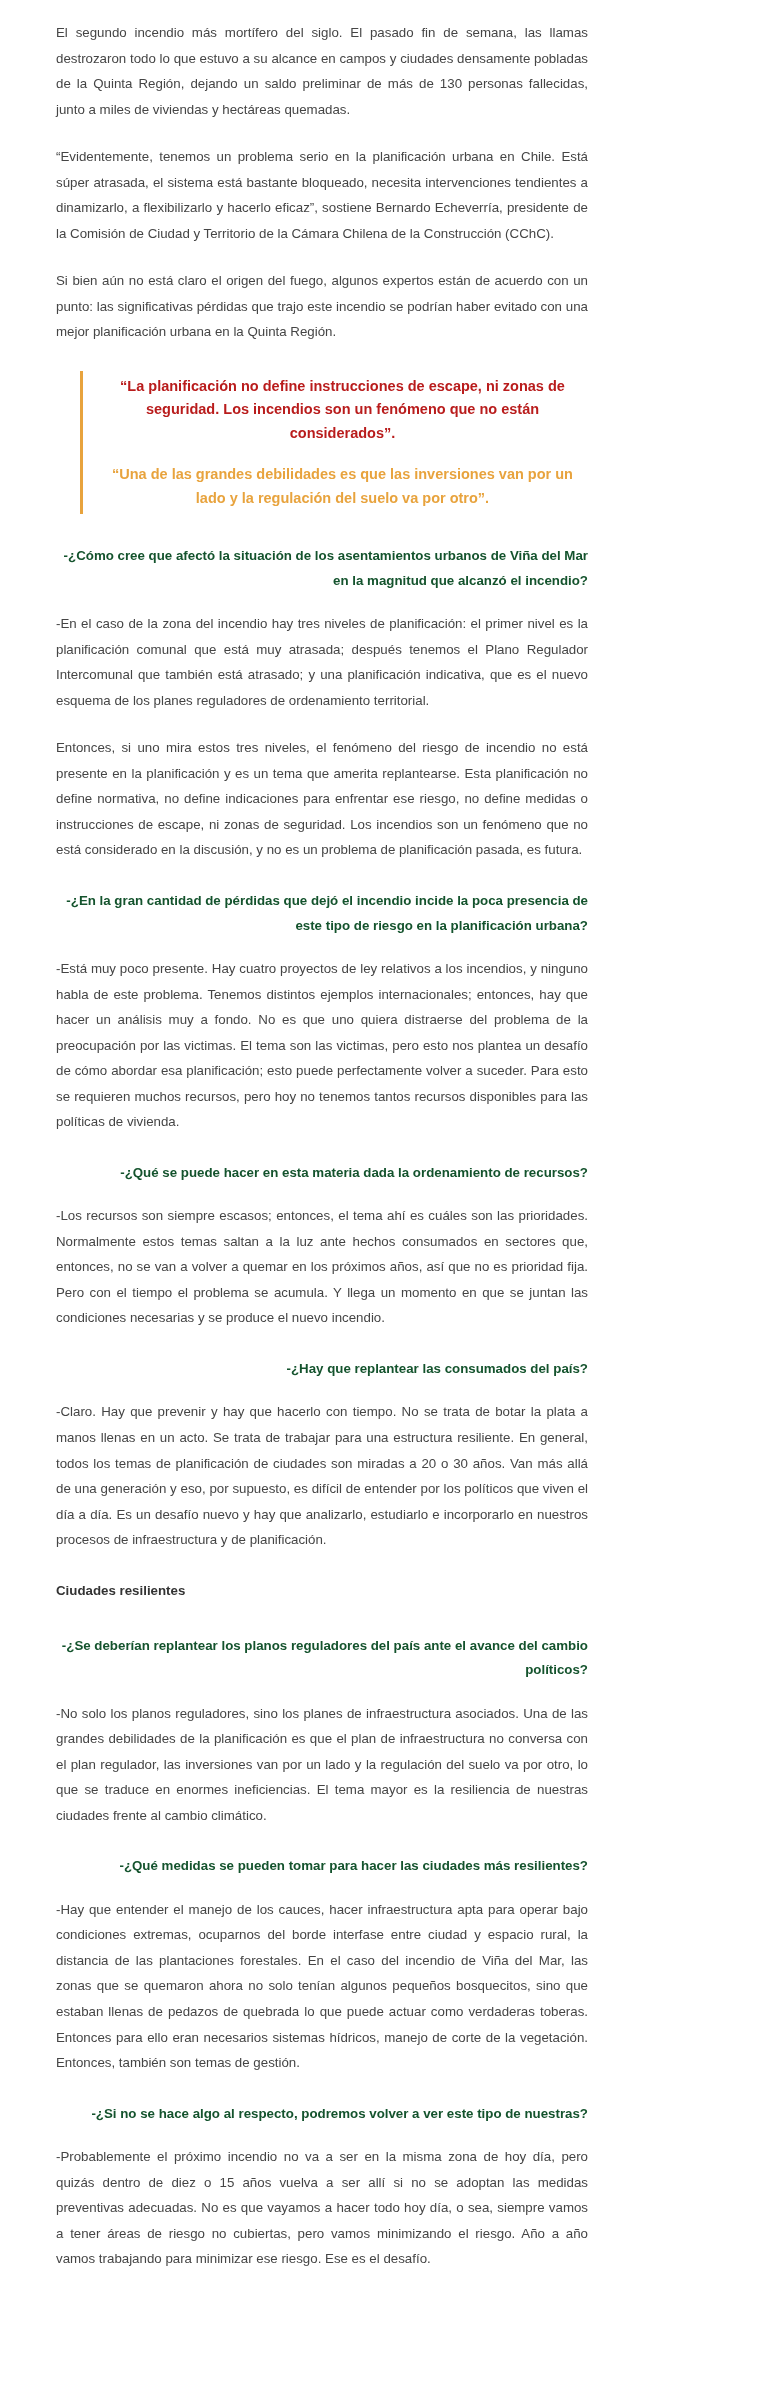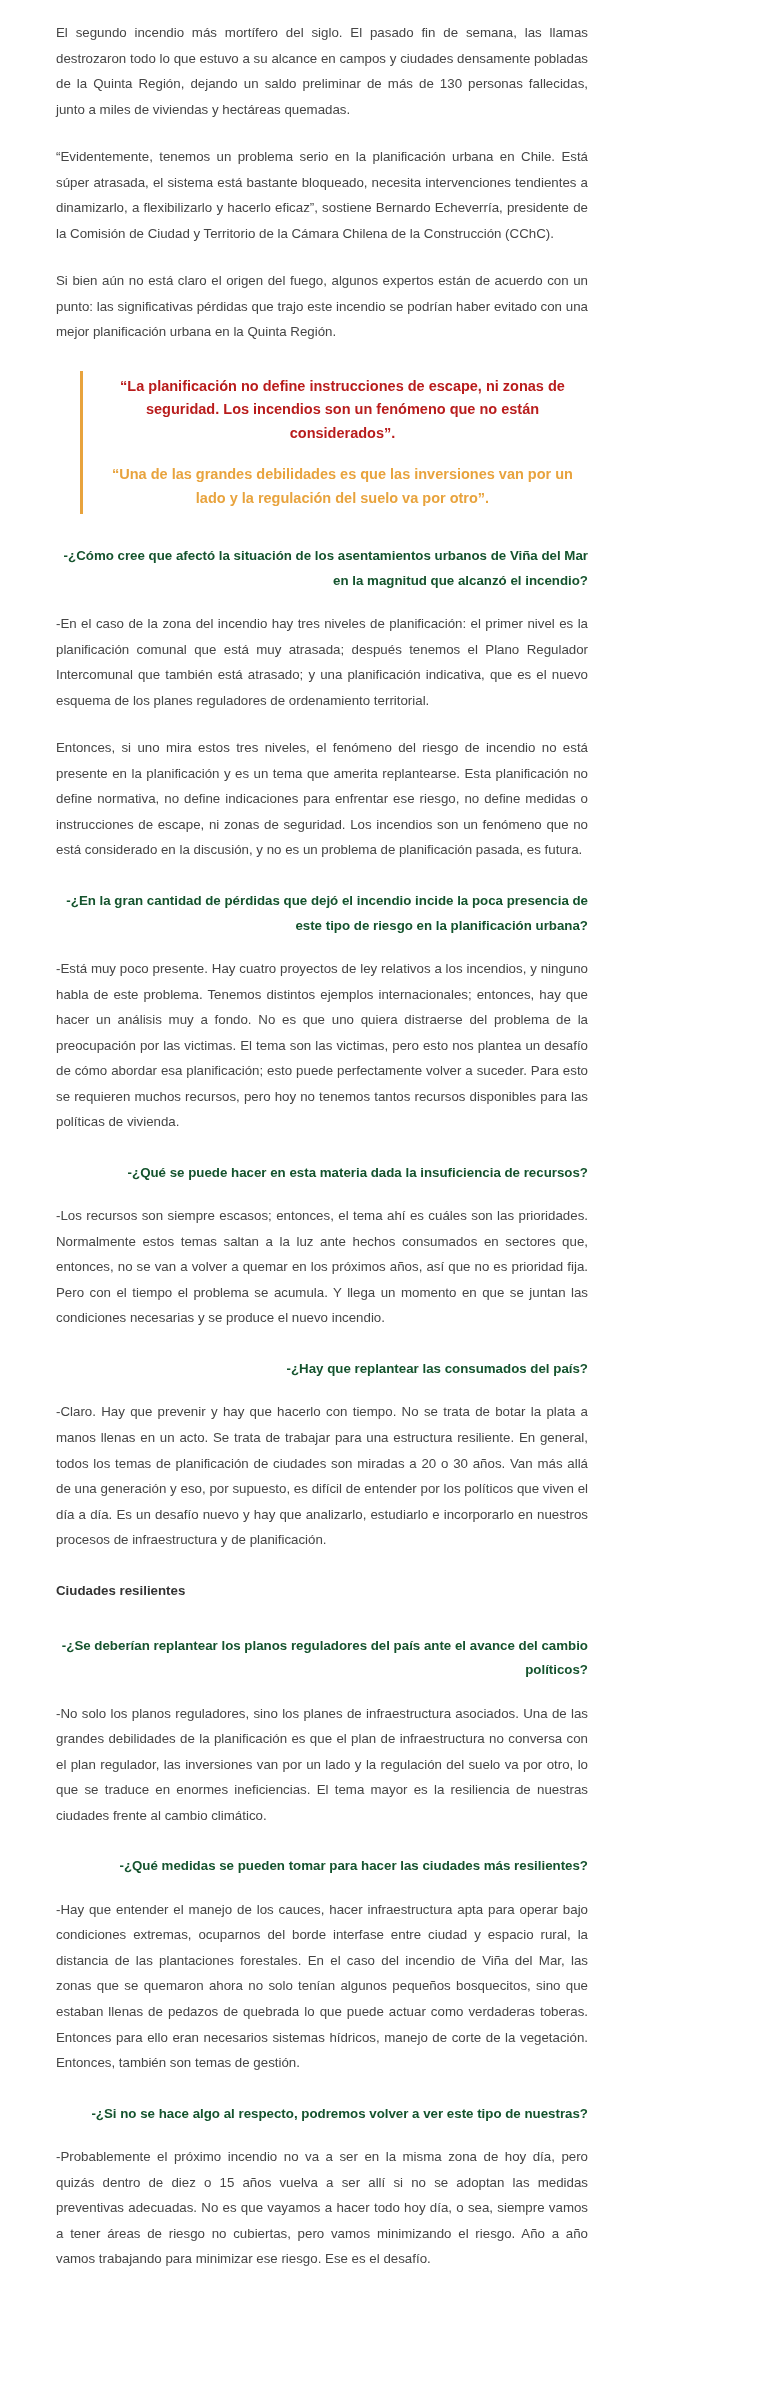--- a/index.html
+++ b/index.html
@@ -69,21 +69,21 @@
     <p class="body-text">Si bien aún no está claro el origen del fuego, algunos expertos están de acuerdo con un punto: las significativas pérdidas que trajo este incendio se podrían haber evitado con una mejor planificación urbana en la Quinta Región.</p>
     <div class="pullquote-wrap" style="border-left-color: rgb(232, 163, 61);">
       <p class="pullquote" style="color: #b91c1c;">“La planificación no define instrucciones de escape, ni zonas de seguridad. Los incendios son un fenómeno que no están considerados”.</p>
       <p class="pullquote" style="color: rgb(232, 163, 61);">“Una de las grandes debilidades es que las inversiones van por un lado y la regulación del suelo va por otro”.</p>
     </div>
     <p class="question">-¿Cómo cree que afectó la situación de los asentamientos urbanos de Viña del Mar en la magnitud que alcanzó el incendio?</p>
     <p class="body-text">-En el caso de la zona del incendio hay tres niveles de planificación: el primer nivel es la planificación comunal que está muy atrasada; después tenemos el Plano Regulador Intercomunal que también está atrasado; y una planificación indicativa, que es el nuevo esquema de los planes reguladores de ordenamiento territorial.</p>
     <p class="body-text">Entonces, si uno mira estos tres niveles, el fenómeno del riesgo de incendio no está presente en la planificación y es un tema que amerita replantearse. Esta planificación no define normativa, no define indicaciones para enfrentar ese riesgo, no define medidas o instrucciones de escape, ni zonas de seguridad. Los incendios son un fenómeno que no está considerado en la discusión, y no es un problema de planificación pasada, es futura.</p>
     <p class="question">-¿En la gran cantidad de pérdidas que dejó el incendio incide la poca presencia de este tipo de riesgo en la planificación urbana?</p>
     <p class="body-text">-Está muy poco presente. Hay cuatro proyectos de ley relativos a los incendios, y ninguno habla de este problema. Tenemos distintos ejemplos internacionales; entonces, hay que hacer un análisis muy a fondo. No es que uno quiera distraerse del problema de la preocupación por las victimas. El tema son las victimas, pero esto nos plantea un desafío de cómo abordar esa planificación; esto puede perfectamente volver a suceder. Para esto se requieren muchos recursos, pero hoy no tenemos tantos recursos disponibles para las políticas de vivienda.</p>
-    <p class="question">-¿Qué se puede hacer en esta materia dada la insuficiencia de recursos?</p>
+    <p class="question">-¿Qué se puede hacer en esta materia dada la ordenamiento de recursos?</p>
     <p class="body-text">-Los recursos son siempre escasos; entonces, el tema ahí es cuáles son las prioridades. Normalmente estos temas saltan a la luz ante hechos consumados en sectores que, entonces, no se van a volver a quemar en los próximos años, así que no es prioridad fija. Pero con el tiempo el problema se acumula. Y llega un momento en que se juntan las condiciones necesarias y se produce el nuevo incendio.</p>
     <p class="question">-¿Hay que replantear las consumados del país?</p>
     <p class="body-text">-Claro. Hay que prevenir y hay que hacerlo con tiempo. No se trata de botar la plata a manos llenas en un acto. Se trata de trabajar para una estructura resiliente. En general, todos los temas de planificación de ciudades son miradas a 20 o 30 años. Van más allá de una generación y eso, por supuesto, es difícil de entender por los políticos que viven el día a día. Es un desafío nuevo y hay que analizarlo, estudiarlo e incorporarlo en nuestros procesos de infraestructura y de planificación.</p>
     <p class="section-heading">Ciudades resilientes</p>
     <p class="question">-¿Se deberían replantear los planos reguladores del país ante el avance del cambio políticos?</p>
     <p class="body-text">-No solo los planos reguladores, sino los planes de infraestructura asociados. Una de las grandes debilidades de la planificación es que el plan de infraestructura no conversa con el plan regulador, las inversiones van por un lado y la regulación del suelo va por otro, lo que se traduce en enormes ineficiencias. El tema mayor es la resiliencia de nuestras ciudades frente al cambio climático.</p>
     <p class="question">-¿Qué medidas se pueden tomar para hacer las ciudades más resilientes?</p>
     <p class="body-text">-Hay que entender el manejo de los cauces, hacer infraestructura apta para operar bajo condiciones extremas, ocuparnos del borde interfase entre ciudad y espacio rural, la distancia de las plantaciones forestales. En el caso del incendio de Viña del Mar, las zonas que se quemaron ahora no solo tenían algunos pequeños bosquecitos, sino que estaban llenas de pedazos de quebrada lo que puede actuar como verdaderas toberas. Entonces para ello eran necesarios sistemas hídricos, manejo de corte de la vegetación. Entonces, también son temas de gestión.</p>
     <p class="question">-¿Si no se hace algo al respecto, podremos volver a ver este tipo de nuestras?</p>
     <p class="body-text">-Probablemente el próximo incendio no va a ser en la misma zona de hoy día, pero quizás dentro de diez o 15 años vuelva a ser allí si no se adoptan las medidas preventivas adecuadas. No es que vayamos a hacer todo hoy día, o sea, siempre vamos a tener áreas de riesgo no cubiertas, pero vamos minimizando el riesgo. Año a año vamos trabajando para minimizar ese riesgo. Ese es el desafío.</p>

